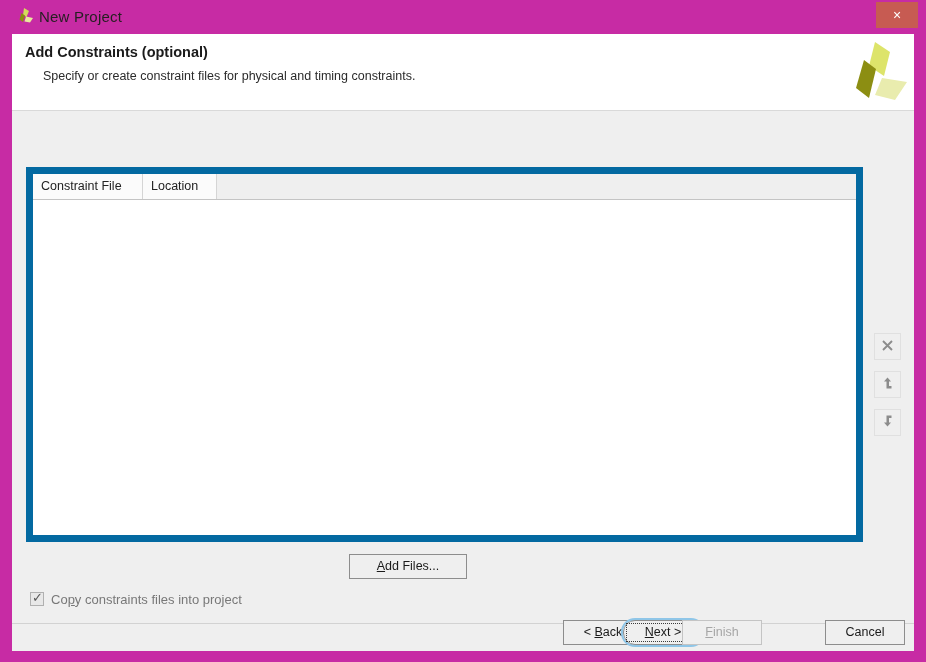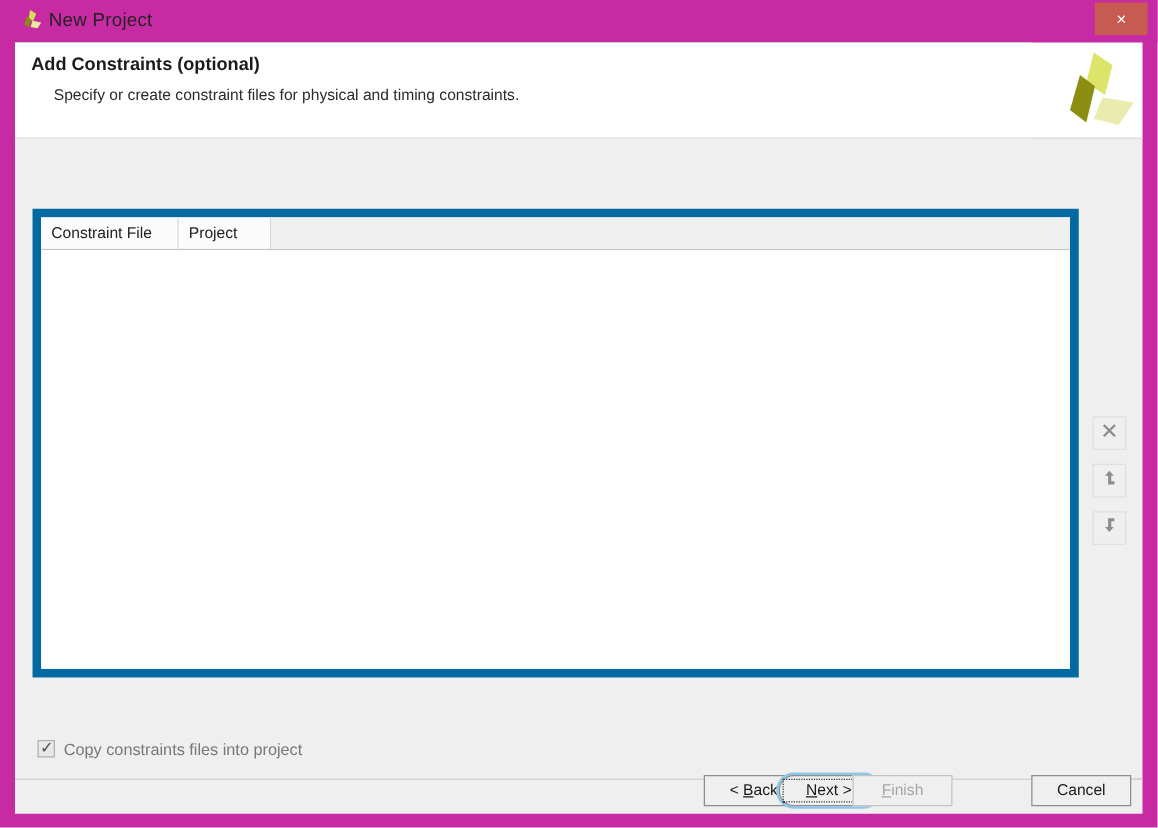--- a/index.html
+++ b/index.html
@@ -65,21 +65,21 @@
     user-select: none;
   }
 
   
   .client {
     position: absolute;
     left: 12px;
     top: 34px;
     width: 813px;
     height: 616px;
-    background: #86efac;
+    background: #4c1d95;
     box-sizing: border-box;
   }
 
   
   .header {
     position: absolute;
     left: 0; top: 0;
     width: 902px;
     height: 76px;
     background: #ffffff;
@@ -317,21 +317,21 @@
           <polygon points="44,38 69,42 57,60 37,55" fill="#e9ecae"></polygon>
         </svg>
       </span>
     </div>
 
     <div class="body-area">
 
       <div class="table-panel">
         <div class="table-header">
           <div class="th col-file">Constraint File</div>
-          <div class="th col-loc">Project</div>
+          <div class="th col-loc">Location</div>
           <div class="th col-fill"></div>
         </div>
         <div class="table-body"></div>
       </div>
 
       <div class="side-tools">
         <div class="tool-btn">
           <span>
             <svg width="13" height="13" viewBox="0 0 13 13">
               <path d="M2,2 L11,11 M11,2 L2,11" stroke="#8c8c8c" stroke-width="1.9" fill="none"></path>
@@ -347,20 +347,23 @@
         </div>
         <div class="tool-btn">
           <span>
             <svg width="13" height="14" viewBox="0 0 13 14">
               <path d="M6.5,12.5 L10,8.5 L8,8.5 L8,4 L10.5,4 L10.5,1.5 L5.5,1.5 L5.5,8.5 L3,8.5 Z" fill="#8c8c8c"></path>
             </svg>
           </span>
         </div>
       </div>
 
+      <div class="btn btn-addfiles">
+        <span></span><u>A</u><span>dd Files...</span>
+      </div>
 
       <div class="copy-row">
         <div class="checkbox">
           <span class="tick">✓</span>
         </div>
         <div class="copy-label"><span>Co</span><u>p</u><span>y constraints files into project</span></div>
       </div>
 
     </div>
 

